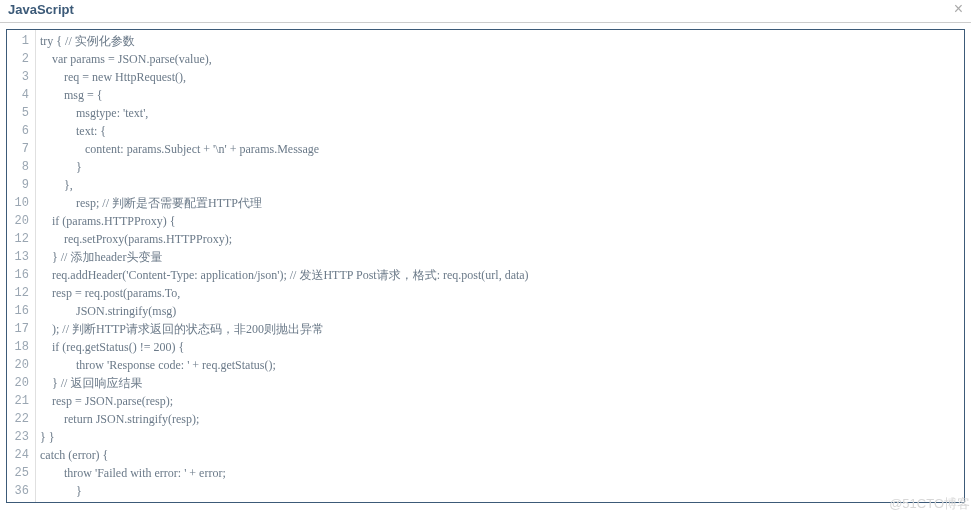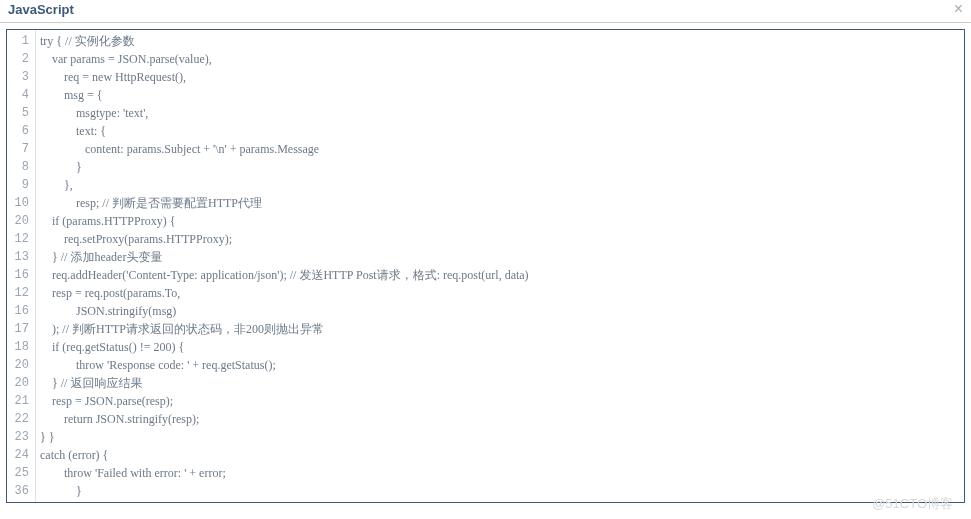--- a/index.html
+++ b/index.html
@@ -48,21 +48,21 @@
     font-family: Liberation Serif, serif;
     font-size: 12px;
     line-height: 18px;
     color: #6b7a89;
     white-space: pre;
     overflow: auto;
   }
   .code-line { display: block; }
   .watermark {
     position: fixed;
-    right: 18px;
+    right: 1px;
     bottom: 6px;
     color: #d7d7d7;
     font-size: 13px;
   }
 </style>
 </head>
 <body>
 
 <div class="header">
   <span>JavaScript</span>

